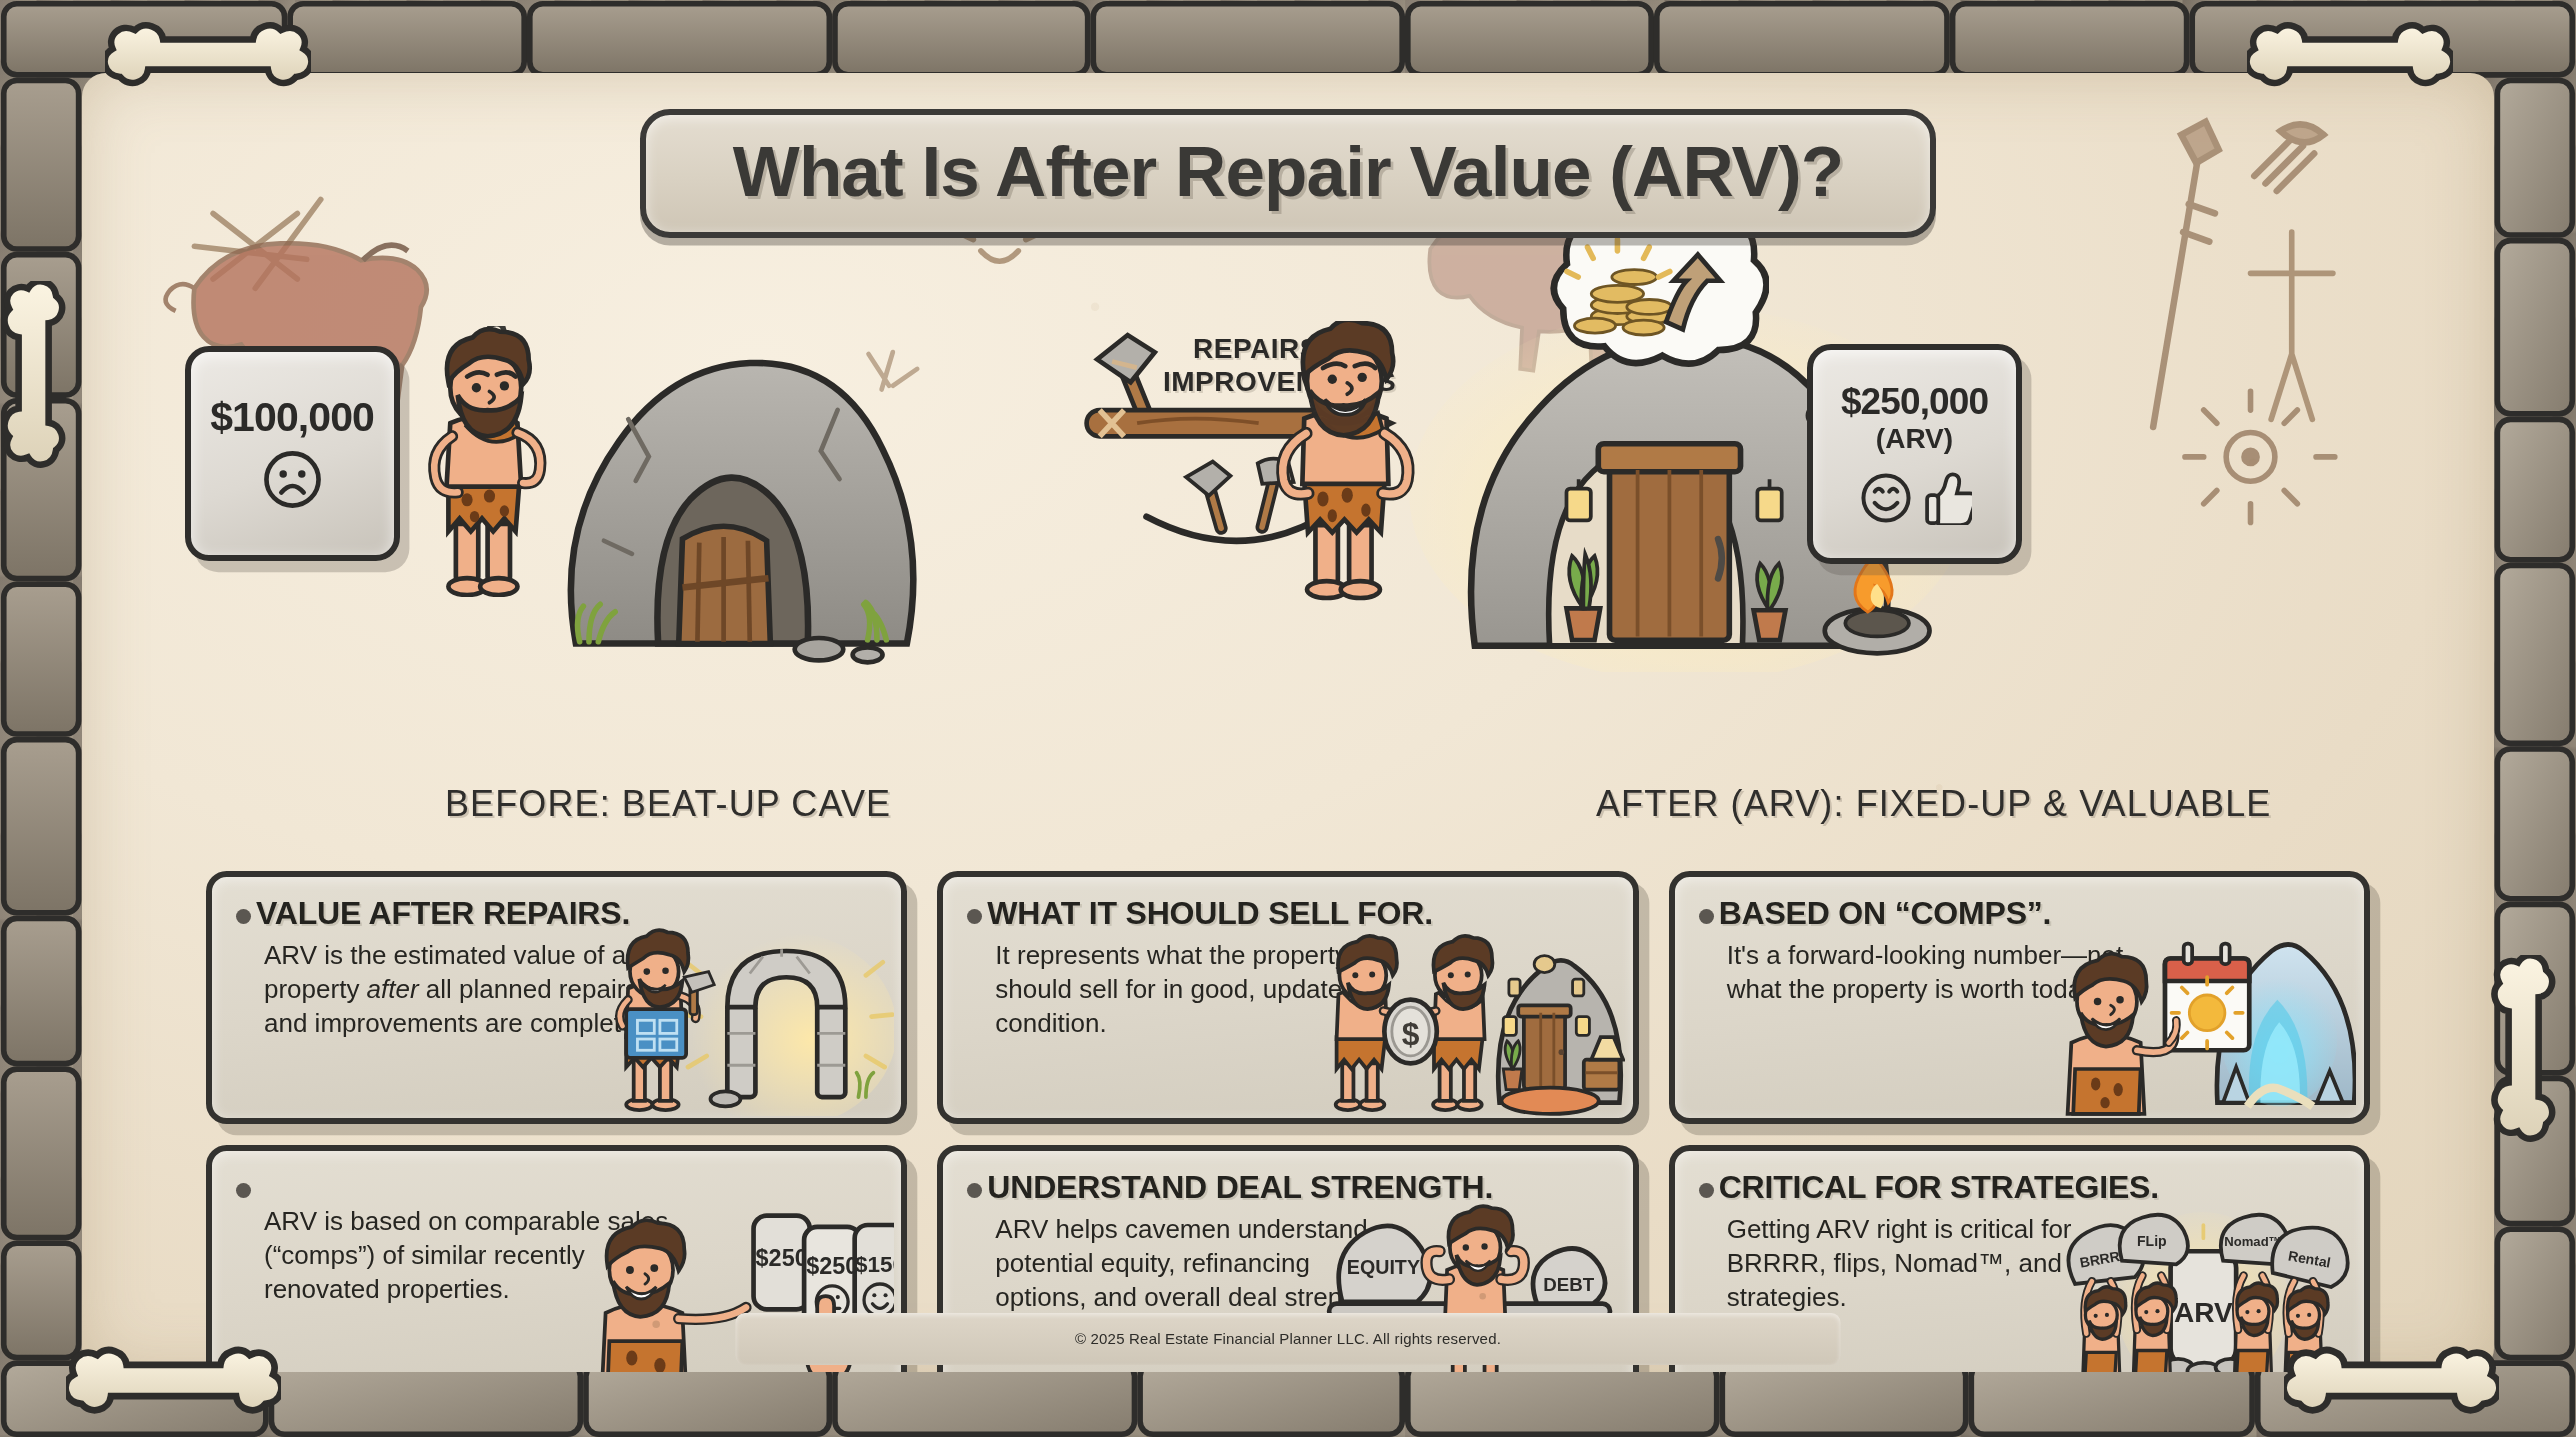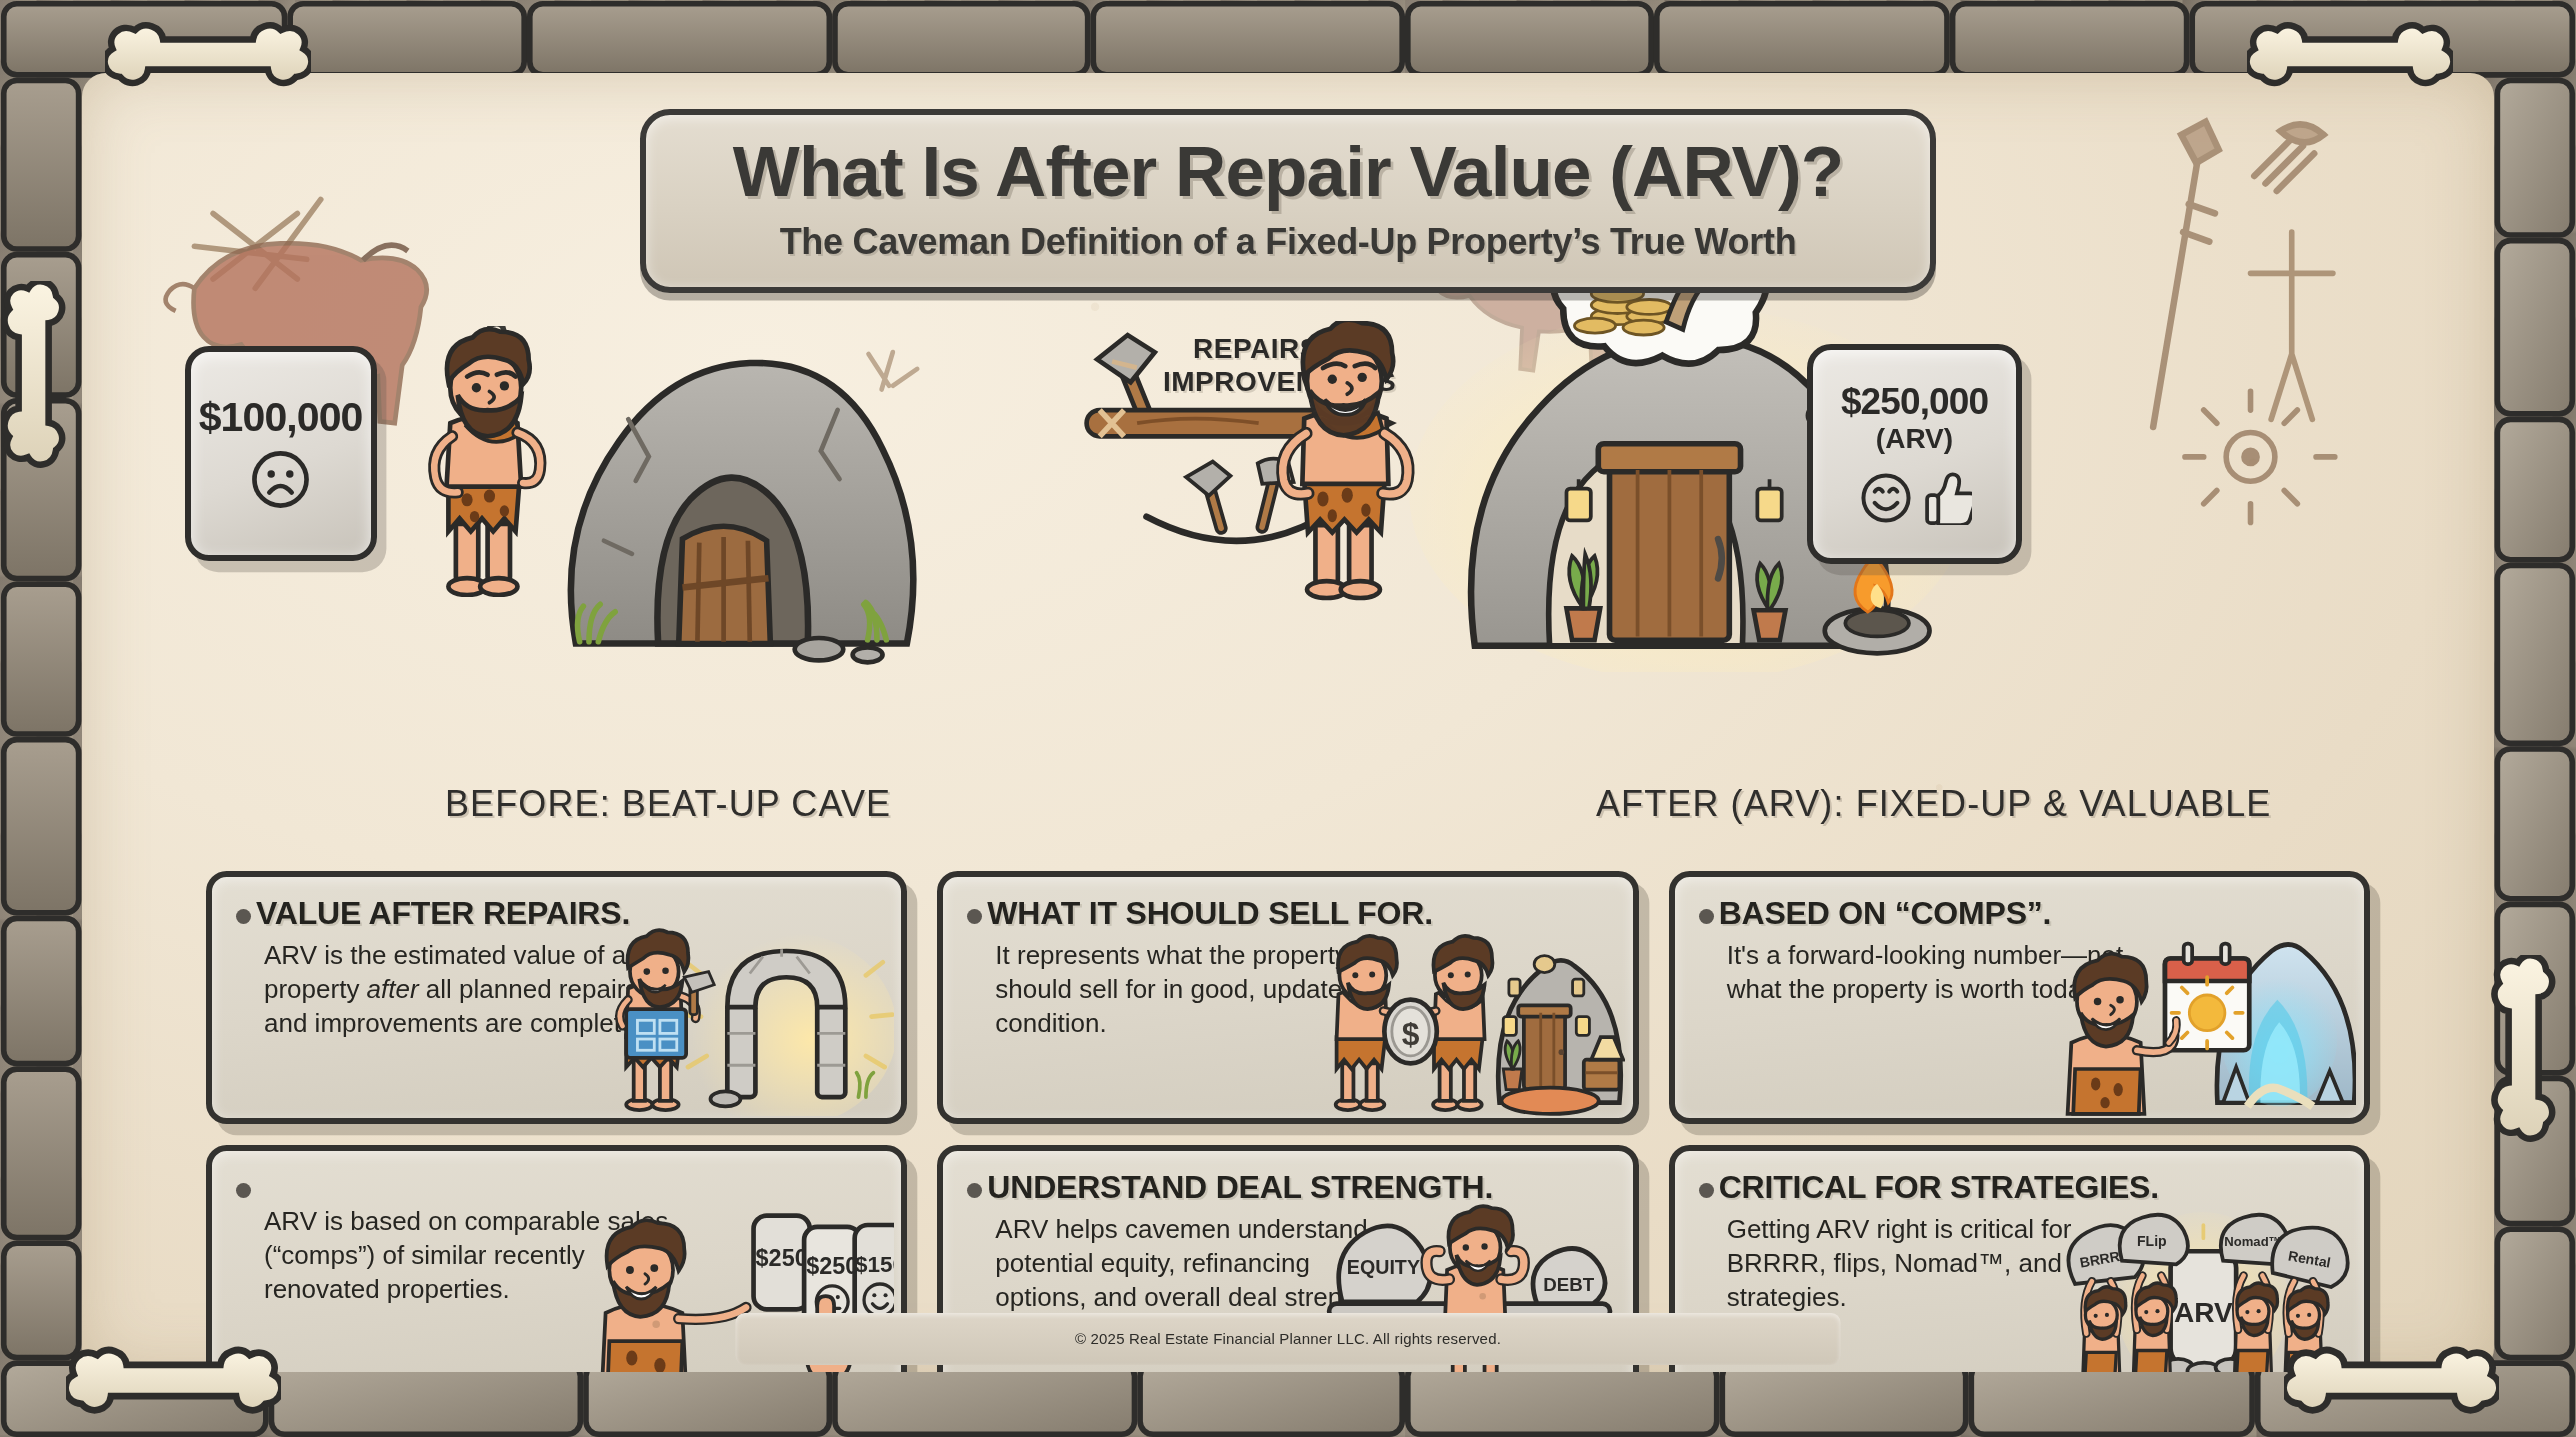--- a/index.html
+++ b/index.html
@@ -123,21 +123,21 @@
   
   .price-stone {
     position:absolute;
     background: linear-gradient(160deg,#ece9e4 0%, #ddd9d2 55%, #c8c3ba 100%);
     border: 6.6px solid #2f2e2c;
     border-radius: 24px;
     box-shadow: 9.4px 11.2px 0 rgba(90,84,74,.28), inset 0 3.7px 15px rgba(255,255,255,.7);
     display:flex; flex-direction:column; align-items:center; justify-content:center;
     gap: 5.6px;
   }
-  #stone-before { left: 20.6px; top: 39px; width: 192px; height: 215px; }
+  #stone-before { left: 20.6px; top: 39px; width: 215px; height: 215px; }
   #stone-after  { left: 1643px; top: 37px; width: 215px; height: 220px; }
   .price-stone .amount { font-size: 41px; font-weight: 700; color:#2b2a28; letter-spacing:-0.9px;}
   #stone-after .amount { font-size: 37px; }
   .price-stone .sub { font-size: 28px; font-weight: 700; color:#2b2a28; margin-top:-5.6px;}
   .face-row { display:flex; align-items:center; gap:9.4px; margin-top: 7.5px;}
 
   
   .figure { position:absolute; }
   #caveman-before { left: 234px; top: 19px; width: 168px; height: 271px; }
   #caveman-after  { left: 1086px; top: 14px; width: 187px; height: 281px; }
@@ -369,21 +369,20 @@
       </g>
 
       <g fill="none" stroke="#9a7c5e" stroke-width="5" stroke-linecap="round" opacity=".6">
         <path d="M840 300 l22 34 M866 298 l-12 40 M892 316 l-26 18"></path>
         <path d="M700 370 q20 -24 44 -6"></path>
       </g>
     </svg>
 
     <div class="title-plaque">
       <h1>What Is After Repair Value (ARV)?</h1>
-      <h2>The Caveman Definition of a Fixed-Up Property’s True Worth</h2>
     </div>
 
     <div class="hero">
 
       <div class="price-stone" id="stone-before">
         <div class="amount">$100,000</div>
         <svg width="67" height="67" viewBox="0 0 72 72">
           <circle cx="36" cy="36" r="28" fill="none" stroke="#2b2a28" stroke-width="5"></circle>
           <circle cx="26" cy="30" r="4" fill="#2b2a28"></circle>
           <circle cx="46" cy="30" r="4" fill="#2b2a28"></circle>

